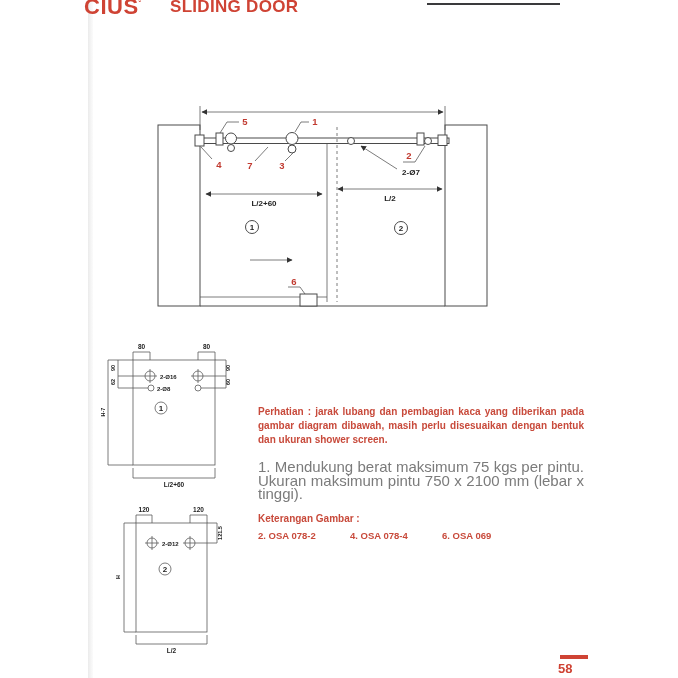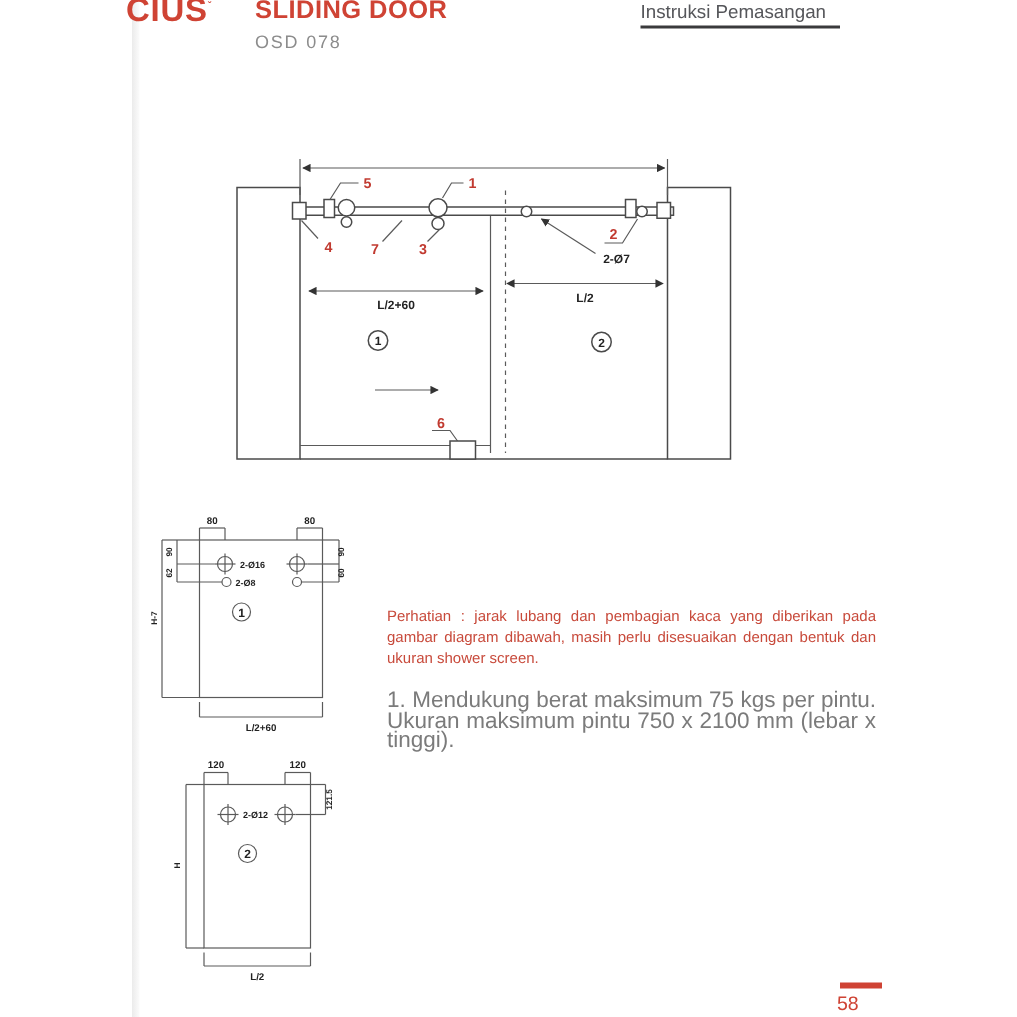--- a/index.html
+++ b/index.html
@@ -24,46 +24,44 @@
   .thin{stroke:#5a5a5a;stroke-width:.8;fill:none;}
   .hw{fill:#ffffff;stroke:#4a4a4a;stroke-width:1;}
   .co{fill:#c13a30;font-weight:bold;font-size:9.5px;text-anchor:middle;}
   .dimtext{font-weight:bold;font-size:8px;text-anchor:middle;fill:#222;}
   .pn{font-size:8px;font-weight:bold;text-anchor:middle;fill:#222;}
   .dt-dim{font-size:6.5px;font-weight:bold;text-anchor:middle;fill:#222;}
   .dt-rot{font-size:5.5px;font-weight:bold;text-anchor:middle;fill:#222;}
   .holetext{font-size:6px;font-weight:bold;fill:#222;}
   
   .notes{left:258px;top:405px;width:326px;}
-  .note-warning{color:#c84a3b;font-weight:normal;font-size:10px;line-height:14px;
+  .note-warning{color:#c84a3b;font-weight:bold;font-size:10px;line-height:14px;
                 text-align:justify;margin:0 0 13px 0;}
   .note-item{color:#7b7b7b;font-size:15px;line-height:13.5px;text-align:justify;margin:4px 0 12px 0;}
   .legend-title{color:#c84a3b;font-weight:bold;font-size:10px;margin:2px 0 0 0;}
   .legend-row{display:grid;grid-template-columns:86px 86px 86px auto;gap:0 6px;margin-top:6px;}
   .legend-cell{color:#c84a3b;font-weight:bold;font-size:9.5px;white-space:nowrap;}
   
   .page-bar{left:560px;top:655px;width:28px;height:4px;background:#cf4334;}
-  .page-num{left:558px;top:661px;font-size:13px;font-weight:normal;color:#cf4334;text-align:center;}
+  .page-num{left:558px;top:661px;font-size:13px;font-weight:bold;color:#cf4334;text-align:center;}
 </style>
 </head>
 <body>
 
 <div class="page">
   <div class="abs scan-edge"></div>
 
   <div>
     <div class="abs logo">
       <span>CIUS</span><sup>ˇ</sup>
     </div>
     <div class="abs title-wrap">
       <div class="title-line">SLIDING DOOR</div>
-      <div class="model">OSD 078</div>
     </div>
     <div class="abs hdr-right">
-      <div class="instr">Instruksi Pemasangan</div>
       <div class="hdr-rule"></div>
     </div>
   </div>
 
   <svg style="left:155px;top:100px;" width="340" height="215" viewBox="0 0 340 215">
     <defs>
       <marker id="ah" viewBox="0 0 10 10" refX="9" refY="5" markerWidth="7" markerHeight="7" orient="auto-start-reverse">
         <path d="M0,0 L10,5 L0,10 z" fill="#333"></path>
       </marker>
       <pattern id="hatch" width="6" height="6" patternUnits="userSpaceOnUse">
@@ -239,17 +237,24 @@
     <g>
       <circle cx="67" cy="73" r="6" fill="#fff" class="thin"></circle>
       <text x="67" y="76" class="pn">2</text>
     </g>
     <text x="73.5" y="157" class="dt-dim">L/2</text>
   </svg>
 
   <div class="abs notes">
     <p class="note-warning">Perhatian : jarak lubang dan pembagian kaca yang diberikan pada gambar diagram dibawah, masih perlu disesuaikan dengan bentuk dan ukuran shower screen.</p>
     <p class="note-item">1. Mendukung berat maksimum 75 kgs per pintu. Ukuran maksimum pintu 750 x 2100 mm (lebar x tinggi).</p>
+    <p class="legend-title">Keterangan Gambar :</p>
+    <div class="legend-row">
+      <span class="legend-cell">2. OSA 078-2</span>
+      <span class="legend-cell">4. OSA 078-4</span>
+      <span class="legend-cell">6. OSA 069</span>
+      <span class="legend-cell"></span>
+    </div>
   </div>
 
   <div class="abs page-bar"></div>
   <div class="abs page-num">58</div>
 </div>
 
 </body></html>

